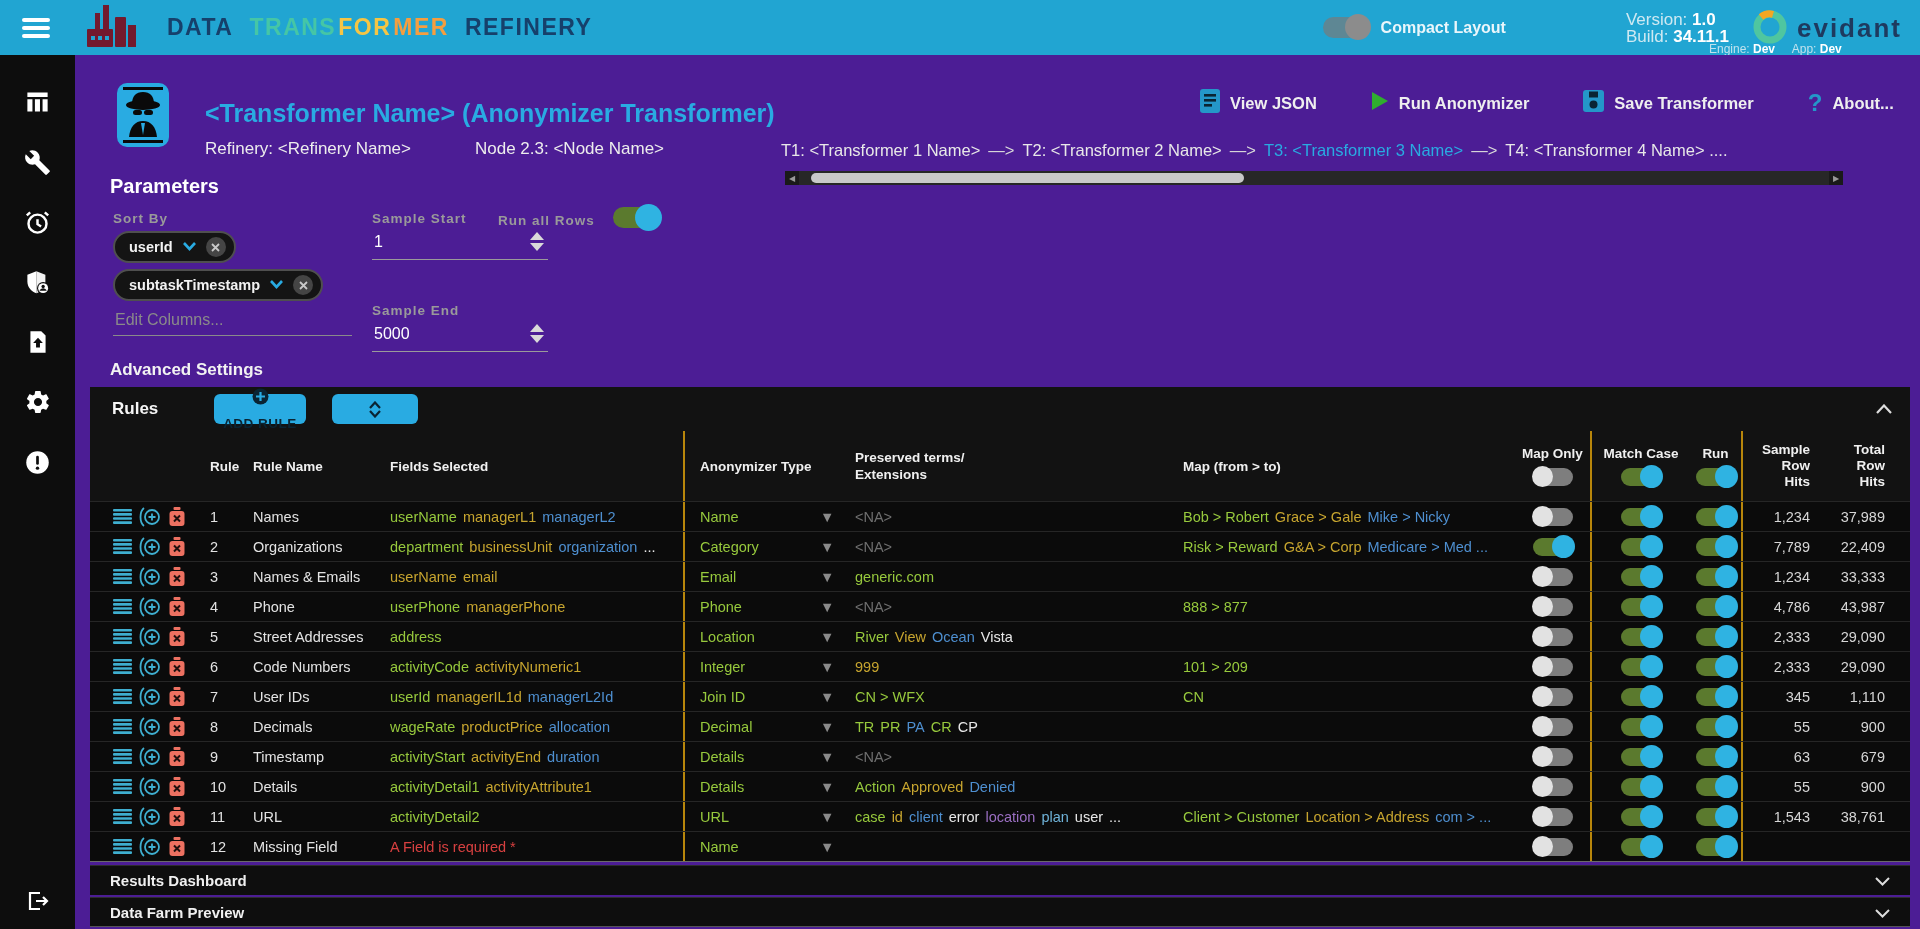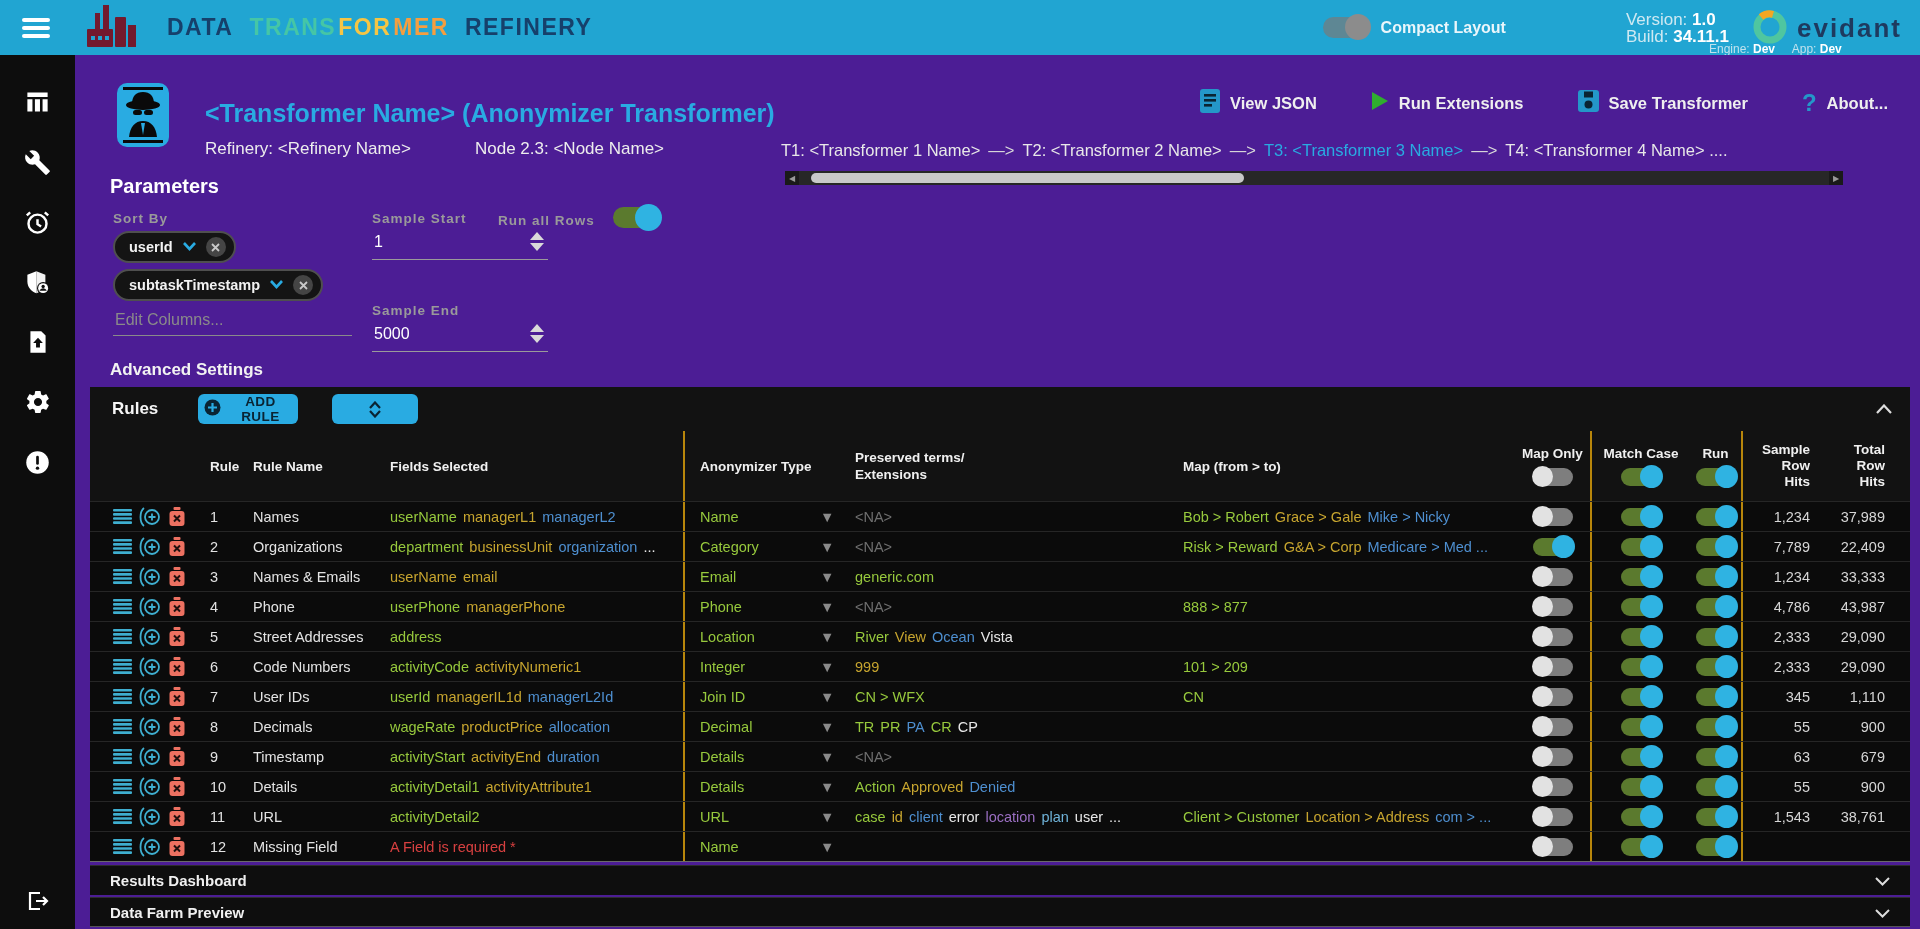--- a/index.html
+++ b/index.html
@@ -83,21 +83,21 @@
   .runall-label{position:absolute;left:423px;top:38px;}
   .runall-toggle{position:absolute;left:538px;top:32px;}
 
   .adv-settings{position:absolute;left:35px;top:305px;font-size:17px;font-weight:700;color:#f2f2f2;}
 
   
   .rules-panel{position:absolute;left:15px;top:332px;width:1820px;background:#121212;border-bottom:1px solid #6a6a6a;}
   .rules-bar{position:relative;height:44px;}
   .rules-title{position:absolute;left:22px;top:12px;font-size:17px;font-weight:800;color:#f5f5f5;}
   .btn-cyan{position:absolute;top:7px;height:30px;background:#29ABE2;border:0;border-radius:6px;display:flex;align-items:center;justify-content:center;gap:8px;cursor:pointer;color:#0A2433;font-weight:800;font-size:13.5px;letter-spacing:.5px;font-family:"Liberation Sans",sans-serif;}
-  .btn-add{left:108px;width:100px;}
+  .btn-add{left:124px;width:92px;flex-direction:column;}
   .btn-sort{left:242px;width:86px;flex-direction:column;gap:1px;}
   .collapse-chev{position:absolute;right:18px;top:13px;cursor:pointer;}
 
   .rgrid{display:grid;grid-template-columns:20px 100px 43px 137px 295px 135px 35px 328px 332px 77px 98px 53px 72px 75px 1fr;}
   .hrow{height:70px;}
   .hrow .cell{display:flex;align-items:center;font-size:13.5px;font-weight:700;color:#f0f0f0;}
   .hcol{flex-direction:column;justify-content:center;gap:7px;}
   .hits-h{justify-content:flex-end;text-align:right;white-space:pre-line;line-height:16px;padding-right:5px;}
   .sep-y{border-right:2px solid #B8860B;}
   .cell{display:flex;align-items:center;min-width:0;}
@@ -262,21 +262,21 @@
               <rect x="4" y="5" width="12" height="2.6" fill="#0a2433"></rect>
               <rect x="4" y="10" width="12" height="2.6" fill="#0a2433"></rect>
               <rect x="4" y="15" width="8" height="2.6" fill="#0a2433"></rect>
             </svg></span>
         <span>View JSON</span>
       </div>
       <div class="action-btn">
         <span><svg width="18" height="20" viewBox="0 0 18 20">
               <path d="M1 1l16 9-16 9z" fill="#2FAE2F"></path>
             </svg></span>
-        <span>Run Extensions</span>
+        <span>Run Anonymizer</span>
       </div>
       <div class="action-btn">
         <span><svg width="21" height="22" viewBox="0 0 21 22">
               <rect x="0" y="0" width="21" height="22" rx="3" fill="#2497C9"></rect>
               <rect x="6" y="1.5" width="9" height="6" fill="#0a2433"></rect>
               <circle cx="10.5" cy="14.5" r="4" fill="#0a2433"></circle>
             </svg></span>
         <span>Save Transformer</span>
       </div>
       <div class="action-btn">

